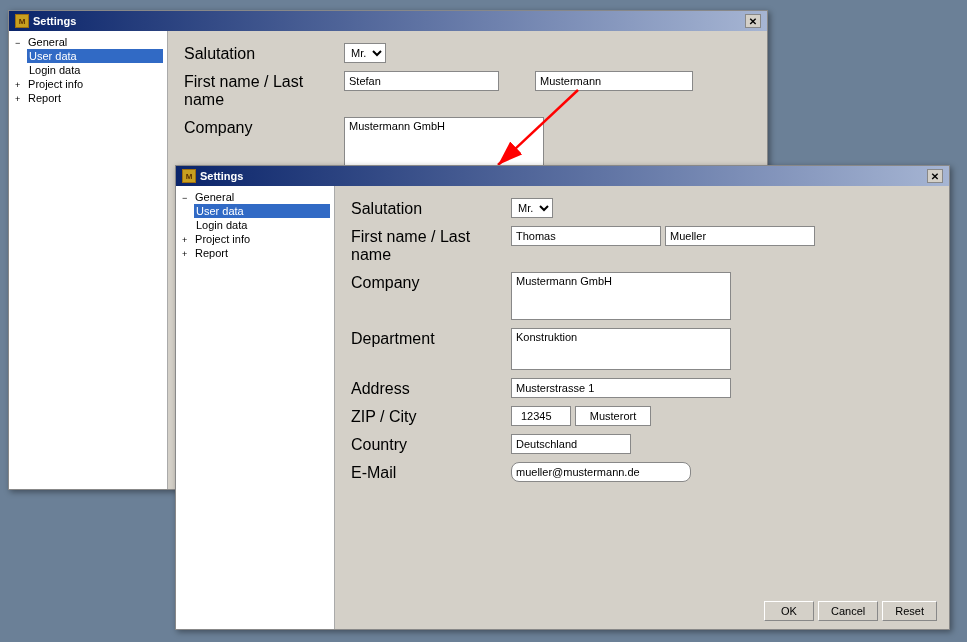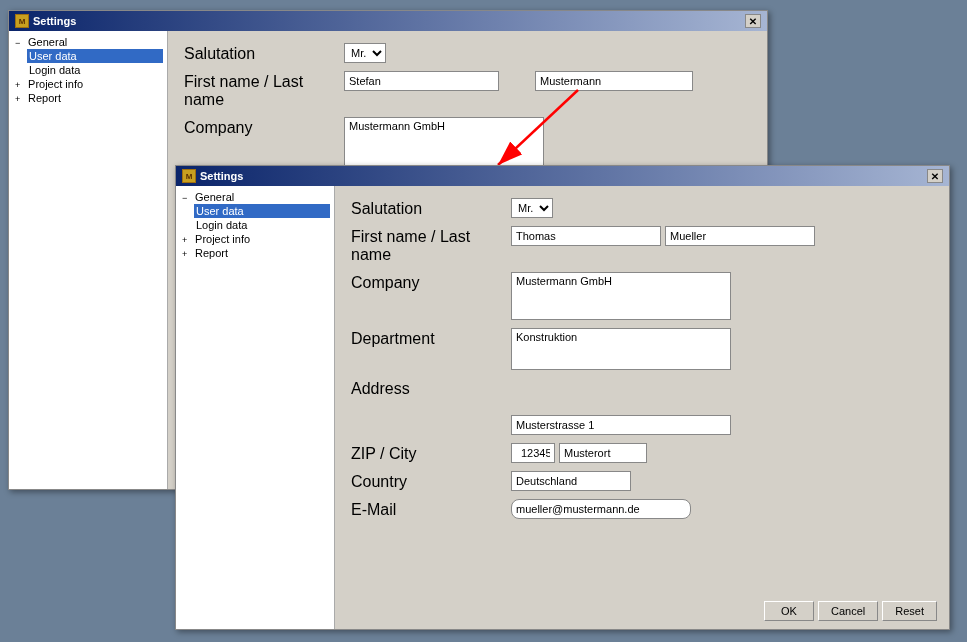--- a/index.html
+++ b/index.html
@@ -339,29 +339,29 @@
       <div class="form-row">
         <span class="form-label">Department</span>
         <div class="form-controls">
           <textarea style="width: 220px; height: 42px;">Konstruktion</textarea>
         </div>
       </div>
 
       <div class="form-row">
         <span class="form-label">Address</span>
         <div class="form-controls">
-          <input type="text" style="width: 220px; margin-top: 37px;" value="Musterstrasse 1">
+          <input type="text" style="width: 220px;" value="Musterstrasse 1">
         </div>
       </div>
 
       <div class="form-row">
         <span class="form-label">ZIP / City</span>
         <div class="form-controls">
-          <input type="text" style="width: 44px; padding-left: 9px;" value="12345">
-          <input type="text" style="width: 88px;" value="Musterort">
+          <input type="text" style="width: 60px; padding-left: 9px;" value="12345">
+          <input type="text" style="width: 76px; text-align: center;" value="Musterort">
         </div>
       </div>
 
       <div class="form-row">
         <span class="form-label">Country</span>
         <div class="form-controls">
           <input type="text" style="width: 120px;" value="Deutschland">
         </div>
       </div>
 

